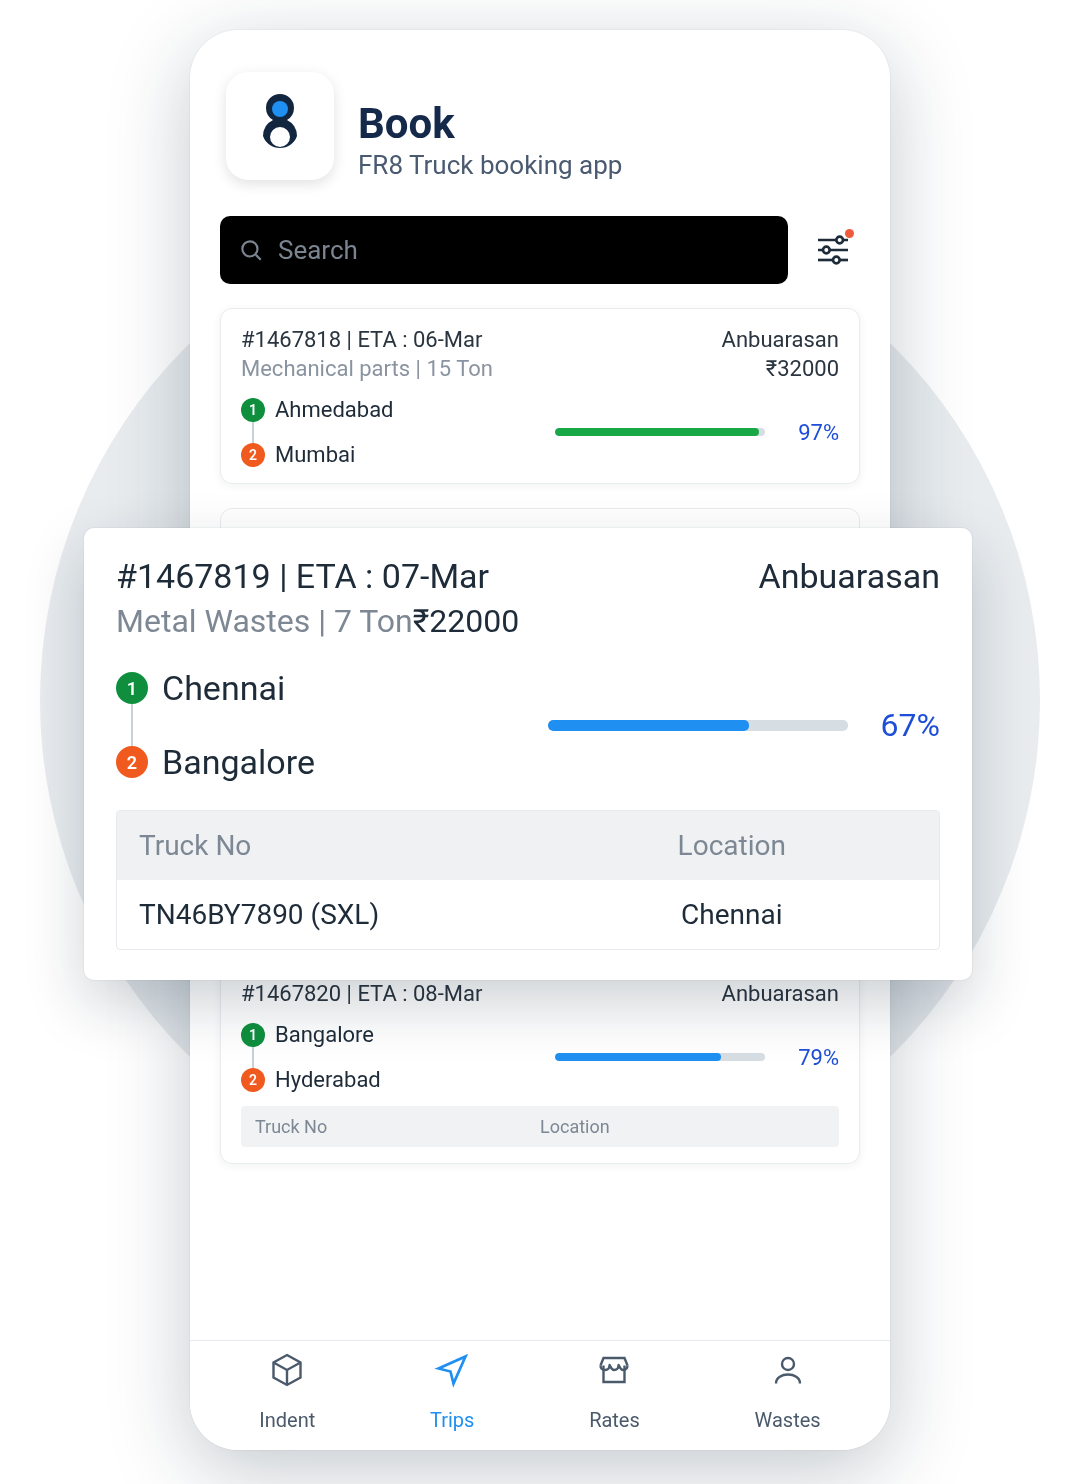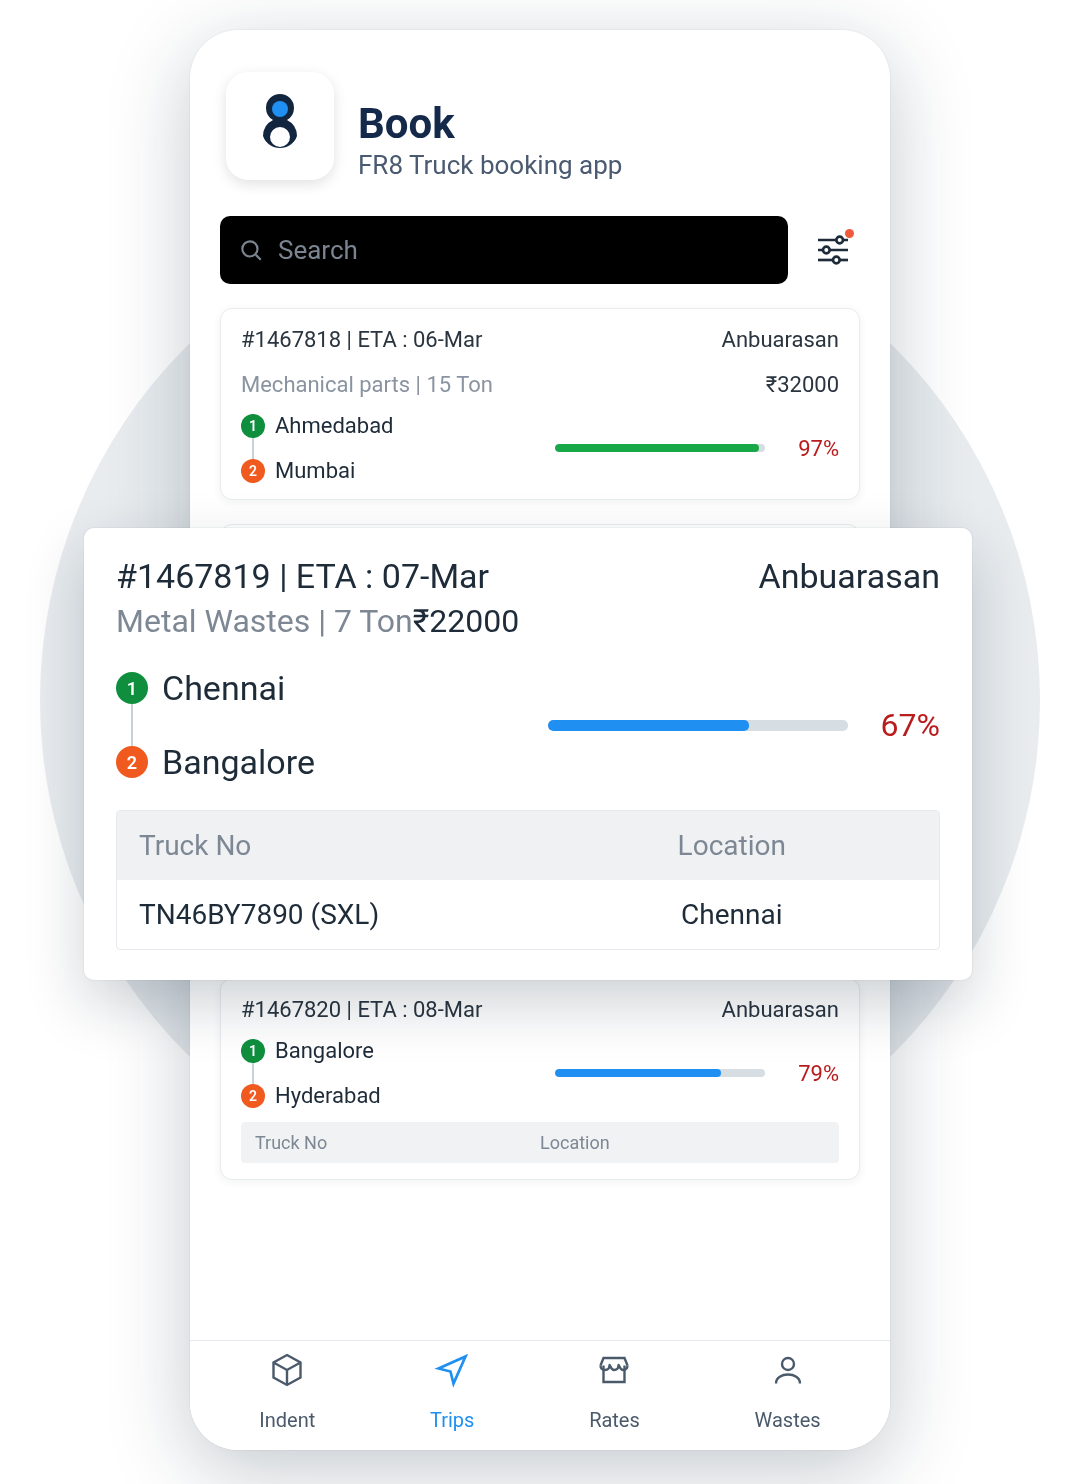--- a/index.html
+++ b/index.html
@@ -110,21 +110,21 @@
   }
   .card-sm .row1 {
     display: flex;
     justify-content: space-between;
     color: #2a3540;
   }
   .card-sm .row2 {
     display: flex;
     justify-content: space-between;
     color: #8a94a0;
-    margin-top: 20px;
+    margin-top: 4px;
   }
   .card-sm .price { color: #2a3540; }
   .card-sm .route {
     display: flex;
     margin-top: 16px;
     align-items: center;
   }
   .route-col {
     display: flex;
     flex-direction: column;
@@ -173,21 +173,21 @@
     border-radius: 5px;
     overflow: hidden;
   }
   .bar .fill {
     height: 100%;
     border-radius: 5px;
   }
   .fill.green { background: #18a848; }
   .fill.blue  { background: #1f8ff2; }
   .pct {
-    color: #b91c1c;
+    color: #1d4ed8;
     font-size: 22px;
     margin-left: 21px;
   }
   
   .hdr-sm {
     margin-top: 14px;
     background: #f0f2f4;
     border-radius: 4px;
     display: flex;
     padding: 10px 14px;

